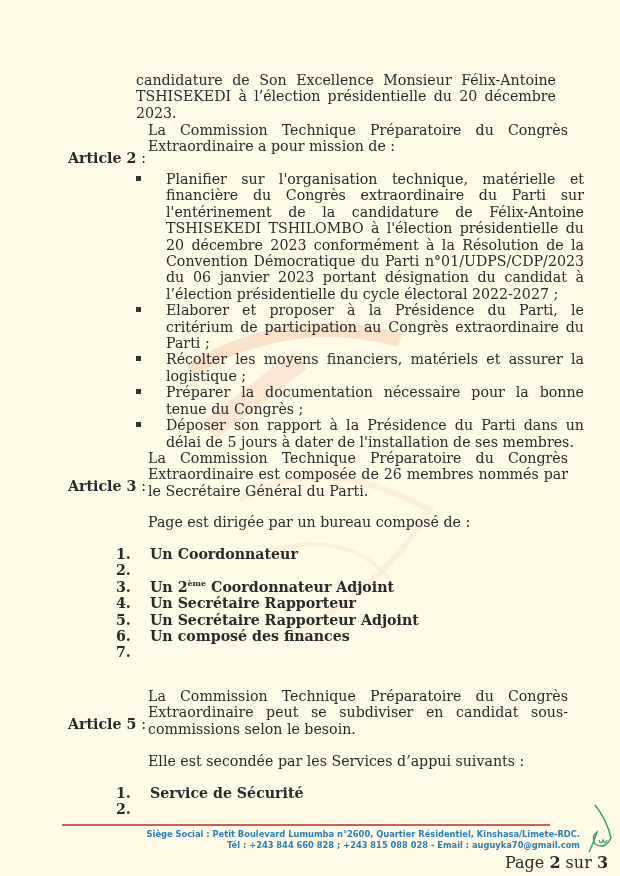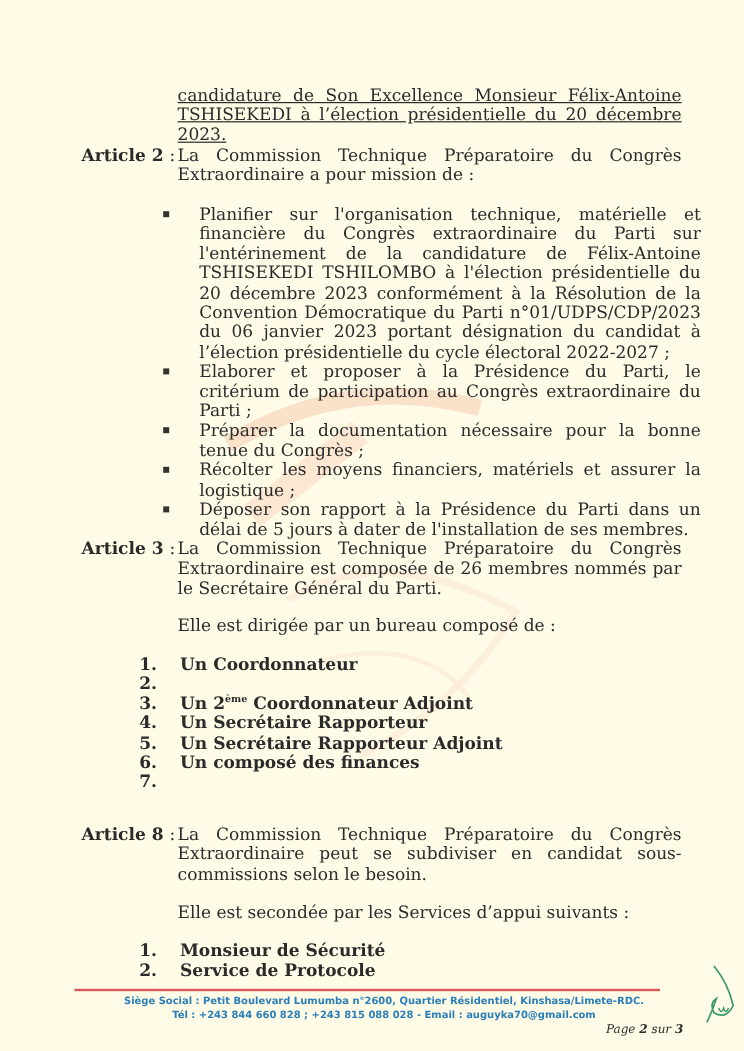--- a/index.html
+++ b/index.html
@@ -10,93 +10,93 @@
     color: #2a2a2a;
     position: relative;
   }
   .page { position: absolute; inset: 0; }
   .watermark {
     position: absolute; left: 150px; top: 250px; width: 330px; height: 420px;
     pointer-events: none; opacity: 0.35;
   }
   .block { position: absolute; left: 0; right: 0; font-size: 14.2px; line-height: 16.4px; }
   .art-label {
-    position: absolute; left: 68px; width: 80px; font-weight: bold; white-space: nowrap;
+    position: absolute; left: 68px; width: 80px; font-weight: bold; white-space: nowrap; margin-top: 28px;
   }
   .art-label .colon { font-weight: normal; }
   .body-text {
     position: absolute; left: 148px; width: 420px; text-align: justify;
   }
   .bullets { position: absolute; left: 132px; width: 452px; }
   .bullet-item { position: relative; padding-left: 34px; text-align: justify; }
   .bullet-item .mark {
     position: absolute; left: 4px; top: 5px; width: 5px; height: 5px; background: #333;
   }
   .numlist { position: absolute; left: 116px; width: 400px; font-weight: bold; }
   .num-item { display: flex; }
   .num-item .n { width: 34px; }
   .num-item sup { font-size: 8px; line-height: 0; vertical-align: super; font-weight: bold; }
   .footer-rule {
     position: absolute; left: 62px; width: 488px; top: 824px; height: 2px; background: #d35a58;
   }
   .footer-addr {
-    position: absolute; left: 60px; width: 520px; top: 829px; text-align: center;
+    position: absolute; left: 60px; width: 520px; top: 829px; text-align: right;
     font-family: "DejaVu Sans", "Liberation Sans", sans-serif; font-size: 8.3px;
     line-height: 11px; font-weight: bold; color: #2a7fb9;
   }
   .page-num {
-    position: absolute; left: 505px; top: 853px; font-size: 10px; white-space: nowrap; font-style: italic;
+    position: absolute; left: 505px; top: 853px; font-size: 16px; white-space: nowrap;
   }
   .page-num b { font-weight: bold; }
   .sig { position: absolute; left: 585px; top: 800px; width: 35px; height: 60px; }
 </style>
 </head>
 <body>
 
 <div class="page">
 
   <svg class="watermark" viewBox="0 0 330 420">
     <path d="M40 120 Q140 60 250 90" stroke="#e06a4a" stroke-width="14" fill="none" opacity="0.5"></path>
     <path d="M60 180 L150 110" stroke="#e8866a" stroke-width="22" fill="none" opacity="0.45"></path>
     <path d="M90 250 Q170 200 280 260 Q230 340 150 380" stroke="#eeb9a8" stroke-width="6" fill="none" opacity="0.5"></path>
     <path d="M120 300 Q200 280 240 330" stroke="#eeb9a8" stroke-width="4" fill="none" opacity="0.5"></path>
   </svg>
 
   <div class="block" style="top:72px;">
-    <div class="body-text" style="left:148px;text-decoration:underline;">candidature de Son Excellence Monsieur Félix-Antoine TSHISEKEDI à l’élection présidentielle du 20 décembre 2023.</div>
+    <div class="body-text" style="left:136px;">candidature de Son Excellence Monsieur Félix-Antoine TSHISEKEDI à l’élection présidentielle du 20 décembre 2023.</div>
   </div>
 
   <div class="block" style="top:122px;">
     <div class="art-label">
       <span>Article 2</span>
       <span class="colon">:</span>
     </div>
     <div class="body-text">La Commission Technique Préparatoire du Congrès Extraordinaire a pour mission de :</div>
   </div>
 
   <div class="block" style="top:171px;">
     <div class="bullets">
       <div class="bullet-item"><span class="mark"></span><span>Planifier sur l'organisation technique, matérielle et financière du Congrès extraordinaire du Parti sur l'entérinement de la candidature de Félix-Antoine TSHISEKEDI TSHILOMBO à l'élection présidentielle du 20 décembre 2023 conformément à la Résolution de la Convention Démocratique du Parti n°01/UDPS/CDP/2023 du 06 janvier 2023 portant désignation du candidat à l’élection présidentielle du cycle électoral 2022-2027 ;</span></div>
       <div class="bullet-item"><span class="mark"></span><span>Elaborer et proposer à la Présidence du Parti, le critérium de participation au Congrès extraordinaire du Parti ;</span></div>
+      <div class="bullet-item"><span class="mark"></span><span>Récolter les moyens financiers, matériels et assurer la logistique ;</span></div>
       <div class="bullet-item"><span class="mark"></span><span>Préparer la documentation nécessaire pour la bonne tenue du Congrès ;</span></div>
-      <div class="bullet-item"><span class="mark"></span><span>Récolter les moyens financiers, matériels et assurer la logistique ;</span></div>
       <div class="bullet-item"><span class="mark"></span><span>Déposer son rapport à la Présidence du Parti dans un délai de 5 jours à dater de l'installation de ses membres.</span></div>
     </div>
   </div>
 
   <div class="block" style="top:450px;">
     <div class="art-label">
       <span>Article 3</span>
       <span class="colon">:</span>
     </div>
     <div class="body-text">La Commission Technique Préparatoire du Congrès Extraordinaire est composée de 26 membres nommés par le Secrétaire Général du Parti.</div>
   </div>
 
   <div class="block" style="top:514px;">
-    <div class="body-text">Elle est dirigée par un bureau composé de :</div>
+    <div class="body-text">Page est dirigée par un bureau composé de :</div>
   </div>
 
   <div class="block" style="top:546px;">
     <div class="numlist">
       <div class="num-item">
           <span class="n">1.</span>
           <span><span>Un Coordonnateur</span><sup></sup><span></span></span>
         </div>
       <div class="num-item">
           <span class="n">2.</span>
@@ -118,39 +118,38 @@
           <span><span>Un composé des finances</span><sup></sup><span></span></span>
         </div>
       <div class="num-item">
           <span class="n">7.</span>
         </div>
     </div>
   </div>
 
   <div class="block" style="top:688px;">
     <div class="art-label">
-      <span>Article 8</span>
+      <span>Article 5</span>
       <span class="colon">:</span>
     </div>
     <div class="body-text">La Commission Technique Préparatoire du Congrès Extraordinaire peut se subdiviser en candidat sous-commissions selon le besoin.</div>
   </div>
 
   <div class="block" style="top:753px;">
     <div class="body-text">Elle est secondée par les Services d’appui suivants :</div>
   </div>
 
   <div class="block" style="top:785px;">
     <div class="numlist">
       <div class="num-item">
           <span class="n">1.</span>
-          <span>Monsieur de Sécurité</span>
+          <span>Service de Sécurité</span>
         </div>
       <div class="num-item">
           <span class="n">2.</span>
-          <span>Service de Protocole</span>
         </div>
     </div>
   </div>
 
   <div class="footer-rule"></div>
   <div class="footer-addr">
     <div>Siège Social : Petit Boulevard Lumumba n°2600, Quartier Résidentiel, Kinshasa/Limete-RDC.</div>
     <div>Tél : +243 844 660 828 ; +243 815 088 028 - Email : auguyka70@gmail.com</div>
   </div>
   <div class="page-num"><span>Page </span><b>2</b><span> sur </span><b>3</b></div>

